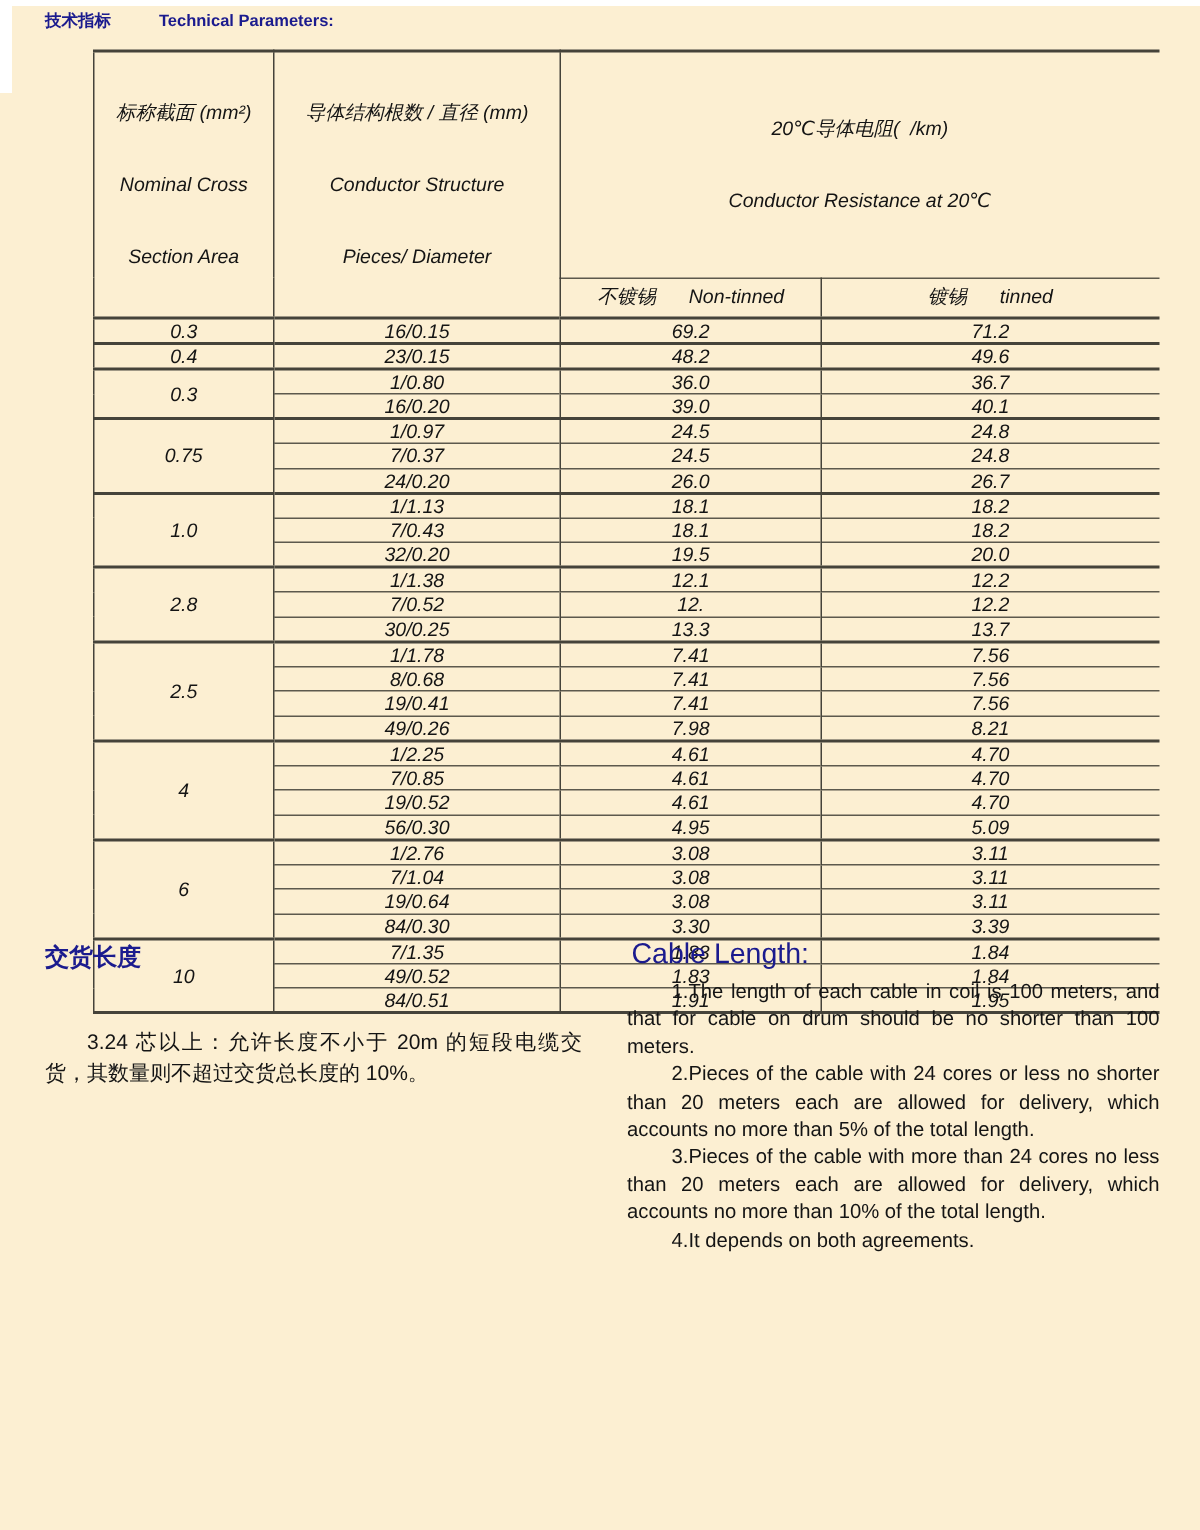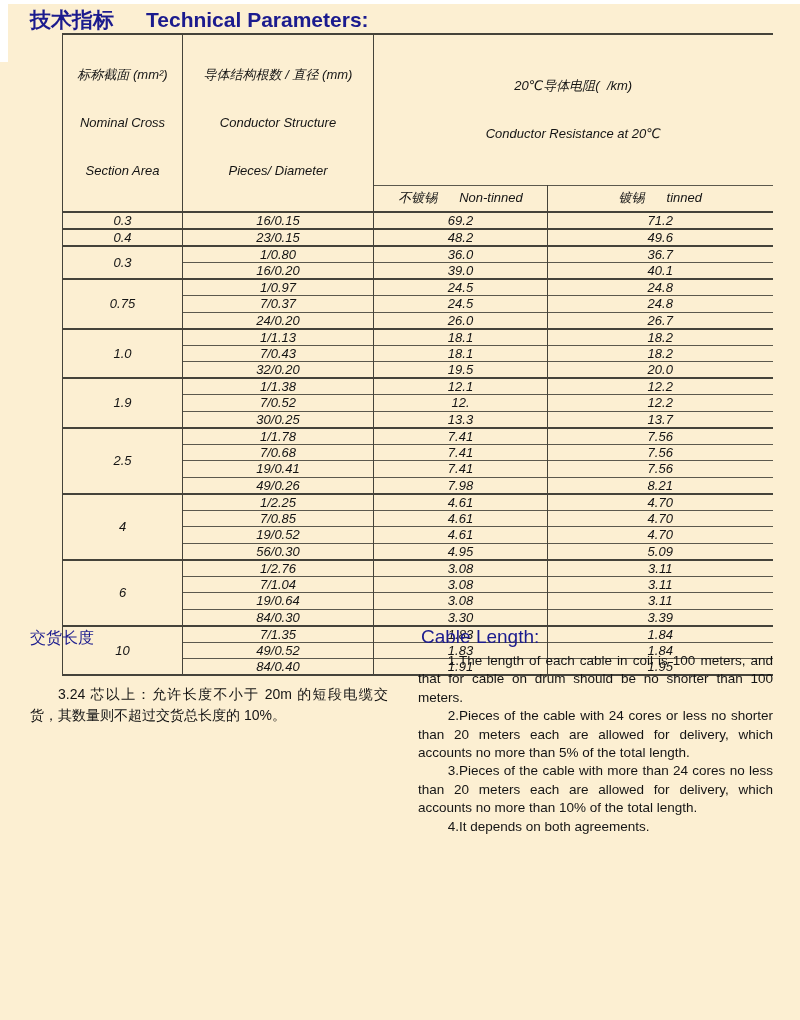--- a/index.html
+++ b/index.html
@@ -7,21 +7,21 @@
   body {
     font-family: "Liberation Sans", "DejaVu Sans", sans-serif;
     background:#FCEFD2;
     color:#141414;
     position:relative;
     overflow:hidden;
   }
   .scan-edge-top { position:absolute; left:0; top:0; width:800px; height:4px; background:#ffffff; }
   .scan-edge-left { position:absolute; left:0; top:0; width:8px; height:62px; background:#ffffff; }
 
-  .page-title { position:absolute; left:30px; top:6px; font-size:21px; font-weight:bold; color:#1B1B8E; white-space:nowrap; }
+  .page-title { position:absolute; left:30px; top:6px; font-size:11px; font-weight:bold; color:#1B1B8E; white-space:nowrap; }
   .page-title .en { margin-left:32px; }
 
   
   table.params {
     position:absolute; left:62px; top:33px; width:710px;
     border-collapse:collapse; table-layout:fixed;
     border-top:2px solid #45433a;
     border-left:1px solid #45433a;
     border-bottom:2px solid #45433a;
     font-size:13px;
@@ -35,21 +35,21 @@
     border-right:1px solid #45433a;
   }
   thead th { line-height:16px; }
   tr.res-head th { height:36px; white-space:pre; }
   tr.subhead th { height:23px; border-top:1px solid #5c594d; border-bottom:2px solid #45433a; }
   tr.subhead .gap { margin-left:22px;text-align:right; }
   tbody td { height:16.5px; border-top:1px solid #5c594d; }
   tbody tr.group-start td { border-top:2px solid #45433a; }
 
   
-  .zh-heading { position:absolute; left:30px; top:628px; font-size:16px; font-weight:normal; color:#1B1B8E; }
+  .zh-heading { position:absolute; left:30px; top:628px; font-size:16px; font-weight:bold; color:#1B1B8E; }
   .zh-body { position:absolute; left:30px; top:684px; width:358px; font-size:14px; line-height:20.5px; text-align:justify; }
   .zh-body p { text-indent:2em; }
 
   .en-heading { position:absolute; left:421px; top:626px; font-size:19px; font-weight:normal; color:#1B1B8E; }
   .en-body { position:absolute; left:418px; top:652px; width:355px; font-size:13.5px; line-height:18.4px; text-align:justify; }
   .en-body p { text-indent:2.2em; }
 </style>
 </head>
 <body>
 
@@ -143,21 +143,21 @@
         <td>7/0.43</td>
         <td>18.1</td>
         <td>18.2</td>
       </tr>
       <tr>
         <td>32/0.20</td>
         <td>19.5</td>
         <td>20.0</td>
       </tr>
       <tr class="group-start">
-        <td rowspan="3">1.9</td>
+        <td rowspan="3">2.8</td>
         <td>1/1.38</td>
         <td>12.1</td>
         <td>12.2</td>
       </tr>
       <tr>
         <td>7/0.52</td>
         <td>12.</td>
         <td>12.2</td>
       </tr>
       <tr>
@@ -165,21 +165,21 @@
         <td>13.3</td>
         <td>13.7</td>
       </tr>
       <tr class="group-start">
         <td rowspan="4">2.5</td>
         <td>1/1.78</td>
         <td>7.41</td>
         <td>7.56</td>
       </tr>
       <tr>
-        <td>7/0.68</td>
+        <td>8/0.68</td>
         <td>7.41</td>
         <td>7.56</td>
       </tr>
       <tr>
         <td>19/0.41</td>
         <td>7.41</td>
         <td>7.56</td>
       </tr>
       <tr>
         <td>49/0.26</td>
@@ -233,21 +233,21 @@
         <td>7/1.35</td>
         <td>1.83</td>
         <td>1.84</td>
       </tr>
       <tr>
         <td>49/0.52</td>
         <td>1.83</td>
         <td>1.84</td>
       </tr>
       <tr>
-        <td>84/0.40</td>
+        <td>84/0.51</td>
         <td>1.91</td>
         <td>1.95</td>
       </tr>
     </tbody>
 </table>
 
 <div class="zh-heading">交货长度</div>
 <div class="zh-body">
   <p>3.24 芯以上：允许长度不小于 20m 的短段电缆交货，其数量则不超过交货总长度的 10%。</p>
 </div>

